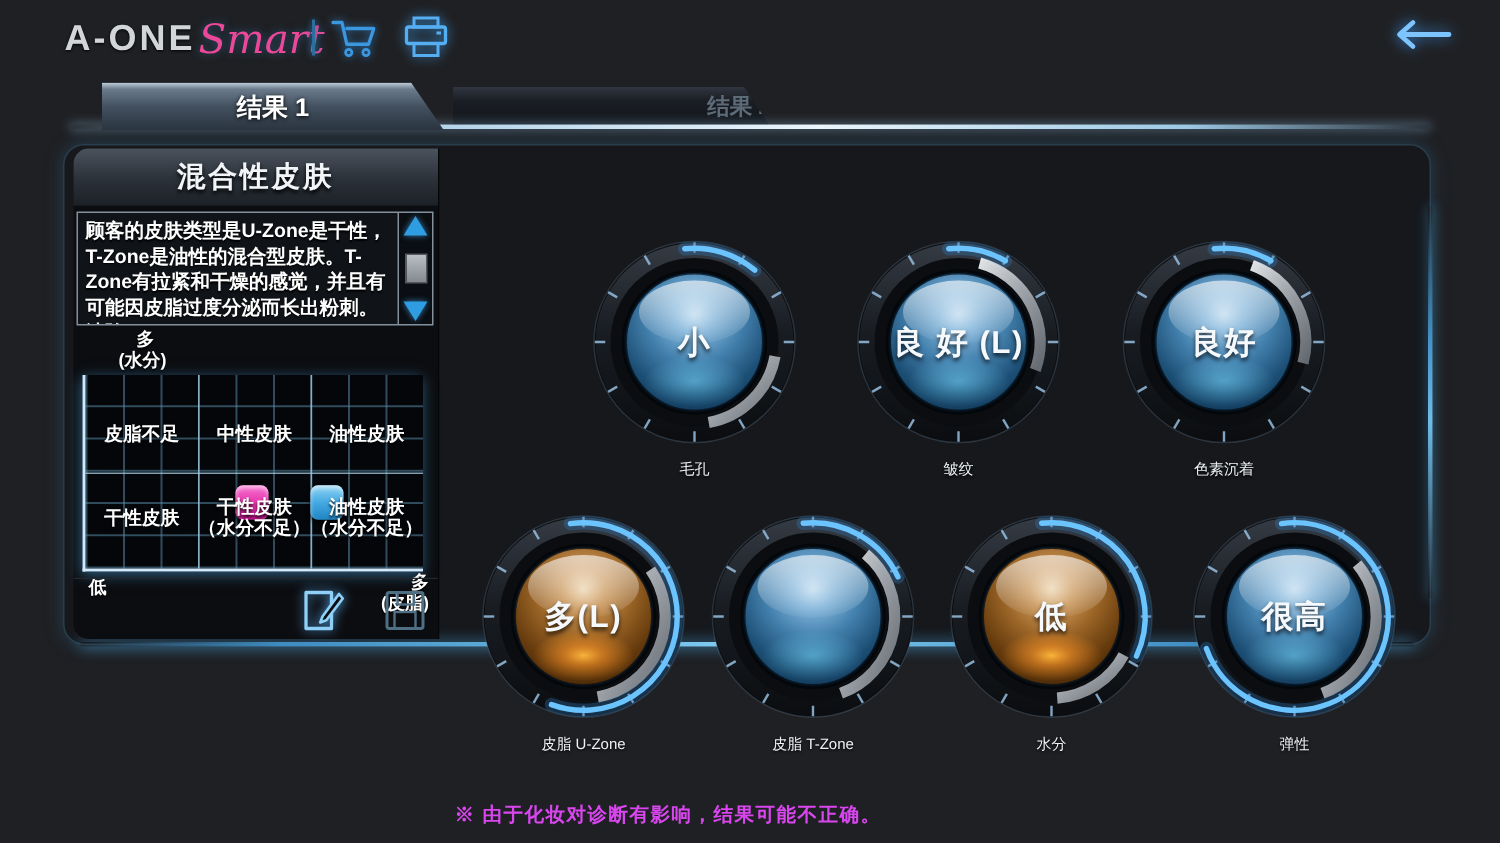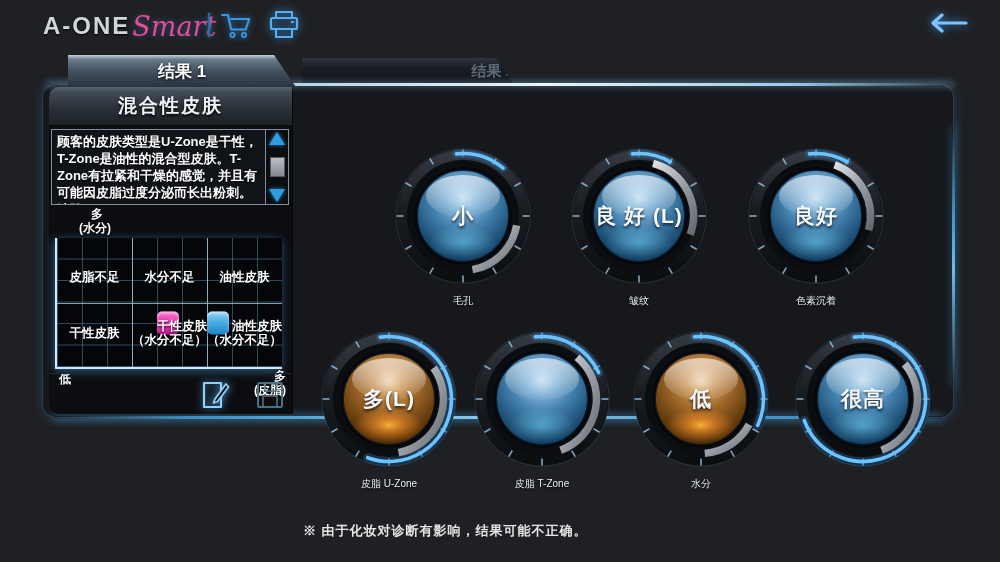--- a/index.html
+++ b/index.html
@@ -27,21 +27,21 @@
     background:linear-gradient(180deg,#c2cfdb 0%,#6b7b8c 14%,#43505f 50%,#2a3440 100%);
     clip-path:polygon(0 0, calc(100% - 22px) 0, 100% 100%, 0 100%); z-index:5; }
   .tab-inactive { left:302px; top:58px; width:212px; height:27px; font-size:15px; color:#5d6b79;
     background:linear-gradient(180deg,#2f3640 0%,#1a1e24 35%,#12151a 100%);
     clip-path:polygon(0 0, calc(100% - 18px) 0, 100% 100%, 0 100%); z-index:3;justify-content:flex-end; }
   .tab-line { position:absolute; left:46px; top:83px; width:908px; height:3px; z-index:4;
     background:linear-gradient(90deg, rgba(140,180,210,.12) 0%, #a9cde6 22%, #eaf5fc 55%, #9dc9e5 82%, rgba(110,160,200,.15) 100%);
     box-shadow:0 0 7px rgba(150,205,245,.65); border-radius:2px; }
 
   
-  .panel { position:absolute; left:42px; top:84px; width:912px; height:334px;
+  .panel { position:absolute; left:42px; top:96px; width:912px; height:334px;
     background:#16181c; border-radius:14px; border:1px solid rgba(90,150,190,.30);
     box-shadow:0 0 12px rgba(50,120,170,.35); z-index:2; }
   .panel .bottom-glow { position:absolute; left:10px; right:10px; bottom:-2px; height:3px; border-radius:2px;
     background:linear-gradient(90deg, rgba(40,100,150,0) 0%, #3e8cc0 15%, #82cdf2 50%, #3e8cc0 85%, rgba(40,100,150,0) 100%);
     box-shadow:0 0 9px #4aa0d8; }
   .panel .right-glow { position:absolute; top:40px; bottom:30px; right:-2px; width:3px; border-radius:2px;
     background:linear-gradient(180deg, rgba(40,100,150,0) 0%, #4694c8 35%, #6fbce8 55%, rgba(40,100,150,0) 100%);
     box-shadow:0 0 8px rgba(70,160,215,.6); }
 
   
@@ -70,21 +70,21 @@
   .grid { position:absolute; left:6px; top:151px; width:227px; height:131px; background:#04060a;
     border-left:2px solid #cfeaff; border-bottom:2px solid #cfeaff;
     box-shadow:-1px 2px 9px rgba(70,160,220,.55), inset 0 0 0 0 transparent;
     background-image:
       linear-gradient(90deg, rgba(85,135,160,.55) 1px, transparent 1px),
       linear-gradient(0deg, rgba(85,135,160,.55) 1px, transparent 1px);
     background-size: calc(100%/9) 100%, 100% calc(100%/6); }
   .gmaj-v { position:absolute; top:0; bottom:0; width:1px; background:rgba(160,200,220,.8); }
   .gmaj-h { position:absolute; left:0; right:0; height:1px; background:rgba(160,200,220,.8); }
   .cell-label { position:absolute; transform:translate(-50%,-50%); font-size:12.5px; font-weight:bold;
-    color:#ffffff; text-align:right; white-space:nowrap; line-height:14px; text-shadow:0 1px 2px #000; z-index:2; }
+    color:#ffffff; text-align:center; white-space:nowrap; line-height:14px; text-shadow:0 1px 2px #000; z-index:2; }
   .skin-marker { position:absolute; width:22px; height:23px; border-radius:5px; transform:translate(-50%,-50%); z-index:1;
     box-shadow:inset 0 2px 3px rgba(255,255,255,.55), 0 1px 3px rgba(0,0,0,.6); }
   .marker-pink { background:linear-gradient(180deg,#f573d0 0%,#e93db2 45%,#c2138c 100%); }
   .marker-blue { background:linear-gradient(180deg,#8fd4f4 0%,#45a9e1 50%,#1f86c4 100%); }
 
   .left-footer { position:absolute; left:0; right:0; bottom:0; height:41px; border-top:1px solid #23282e;
     border-radius:0 0 0 10px; }
   .edit-btn { position:absolute; left:150px; top:6px; cursor:pointer; }
   .save-btn { position:absolute; left:206px; top:7px; cursor:pointer; }
 
@@ -93,21 +93,21 @@
   .gauge svg { position:absolute; left:0; top:0; }
   .gauge-value { position:absolute; left:0; top:0; width:150px; height:150px; display:flex;
     align-items:center; justify-content:center; font-size:21px; font-weight:bold; color:#f5f9fc;
     letter-spacing:1px; text-shadow:0 2px 3px rgba(0,0,0,.75); pointer-events:none; }
   .gauge-label { position:absolute; top:153px; width:150px; text-align:center; font-size:10px;
     font-weight:normal; color:#eef2f6; text-shadow:0 1px 2px #000; }
   .g0{left:345px;top:56px;} .g1{left:521px;top:56px;} .g2{left:698px;top:56px;}
   .g3{left:271px;top:239px;} .g4{left:424px;top:239px;} .g5{left:583px;top:239px;} .g6{left:745px;top:239px;}
 
   .warning-text { position:absolute; left:260px; top:437px; font-size:13px; font-weight:bold;
-    color:#e5e5e5; letter-spacing:1px;text-align:center; }
+    color:#d946ef; letter-spacing:1px;text-align:center; }
 </style>
 </head>
 <body>
 
 <svg width="0" height="0" style="position:absolute" aria-hidden="true">
   <defs>
     <linearGradient id="ringG" x1="0" y1="0" x2="0" y2="1">
       <stop offset="0" stop-color="#353b44"></stop>
         <stop offset="0.45" stop-color="#191d22"></stop>
         <stop offset="1" stop-color="#0b0d10"></stop>
@@ -202,21 +202,21 @@
     <div class="axis-top">
       <div class="l1">多</div>
       <div>(水分)</div>
     </div>
 
     <div class="grid" id="skin-grid">
       <div class="gmaj-v" style="left:33.33%"></div>
       <div class="gmaj-v" style="left:66.66%"></div>
       <div class="gmaj-h" style="top:50%"></div>
     <div class="cell-label" style="left: 16.66%; top: 30%;">皮脂不足</div>
-        <div class="cell-label" style="left: 49.99%; top: 30%;">水分不足</div>
+        <div class="cell-label" style="left: 49.99%; top: 30%;">中性皮肤</div>
         <div class="cell-label" style="left: 83.32%; top: 30%;">油性皮肤</div>
         <div class="cell-label" style="left: 16.66%; top: 74%;">干性皮肤</div>
         <div class="cell-label" style="left: 49.99%; top: 74%;">
           <div>干性皮肤</div>
           <div>（水分不足）</div>
         </div>
         <div class="cell-label" style="left: 83.32%; top: 74%;">
           <div>油性皮肤</div>
           <div>（水分不足）</div>
         </div>
@@ -461,16 +461,17 @@
           <path d="M -8.70 -61.89 A 62.5 62.5 0 1 1 -58.73 21.38" fill="none" stroke="#2e7cc0" stroke-width="9" opacity="0.32" stroke-linecap="round"></path>
           <path d="M -8.70 -61.89 A 62.5 62.5 0 1 1 -58.73 21.38" fill="none" stroke="#6cc4ff" stroke-width="3.6" stroke-linecap="round"></path>
           <circle r="48.5" fill="#04070a"></circle>
           <circle r="46" fill="url(#btnBlue)"></circle>
           <ellipse cx="0" cy="26" rx="34" ry="17" fill="url(#cyanGlow)"></ellipse>
           <ellipse cx="0" cy="-20" rx="37" ry="21" fill="url(#glossG)"></ellipse>
           <circle r="46" fill="none" stroke="rgba(5,15,25,.8)" stroke-width="2"></circle>
         </svg>
       </div>
     <div class="gauge-value">很高</div>
+    <div class="gauge-label">弹性</div>
   </div>
 
   <div class="warning-text">※ 由于化妆对诊断有影响，结果可能不正确。</div>
 </div>
 
 </body></html>

